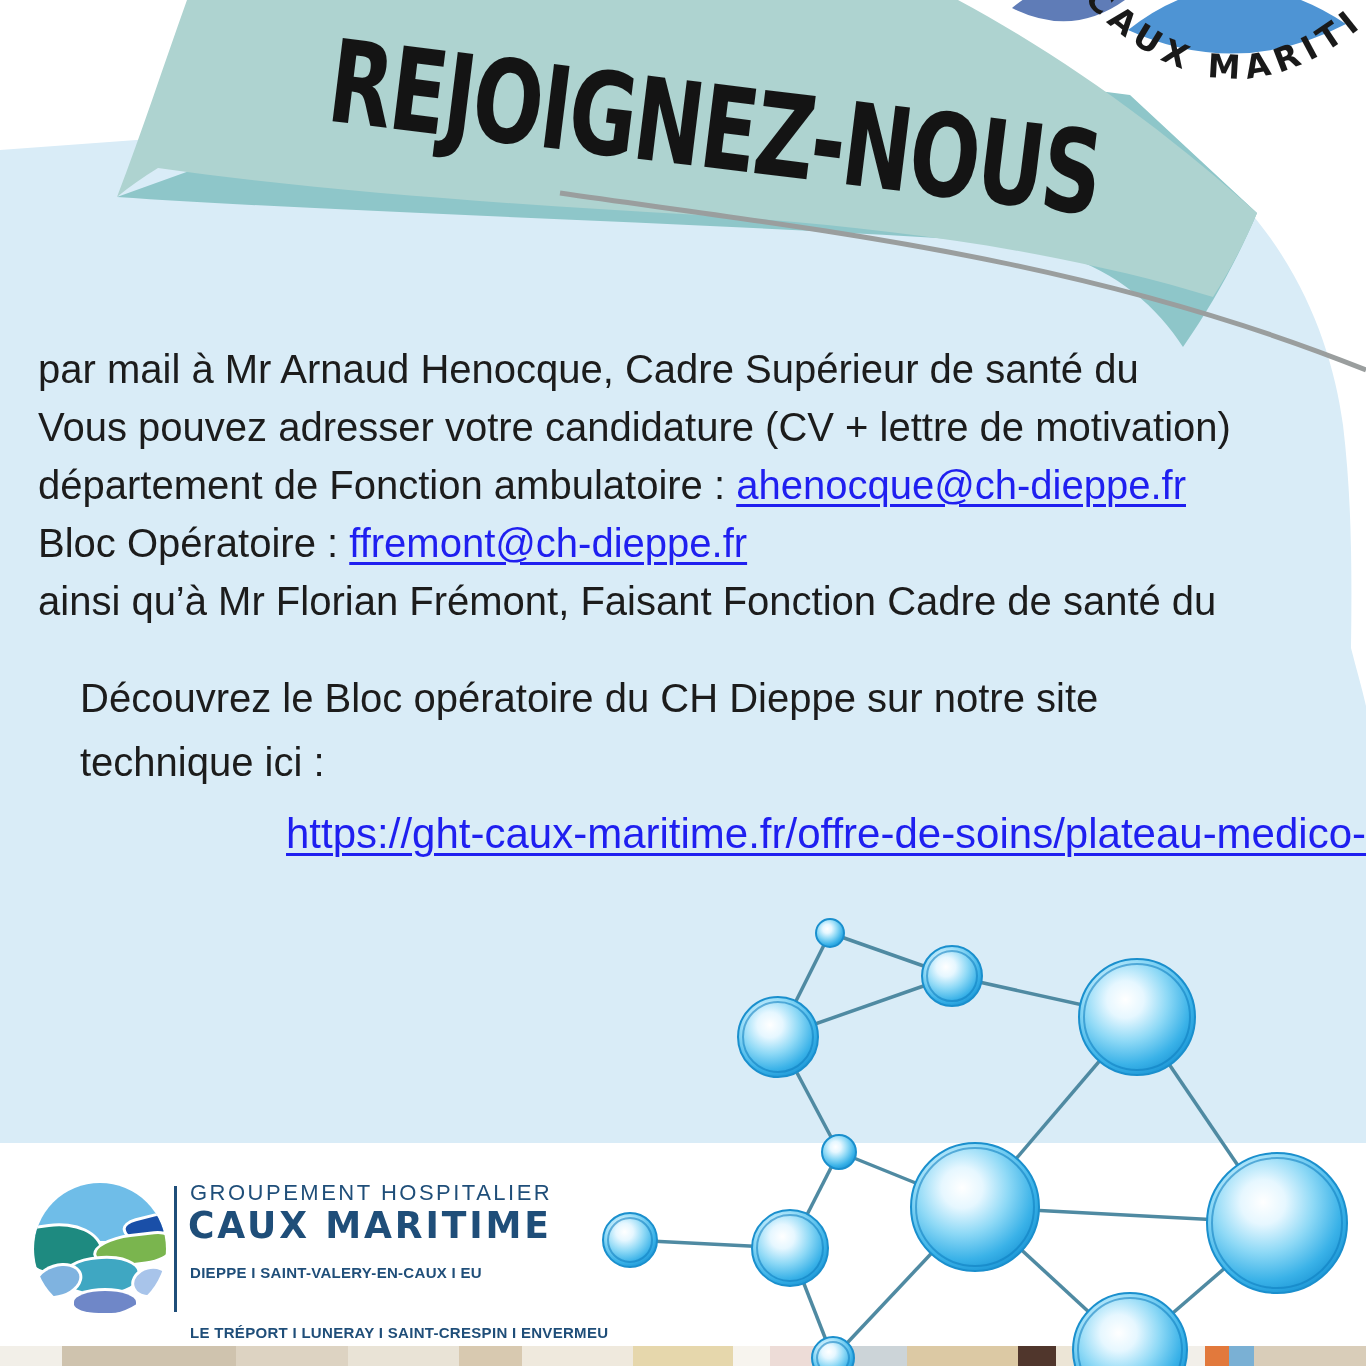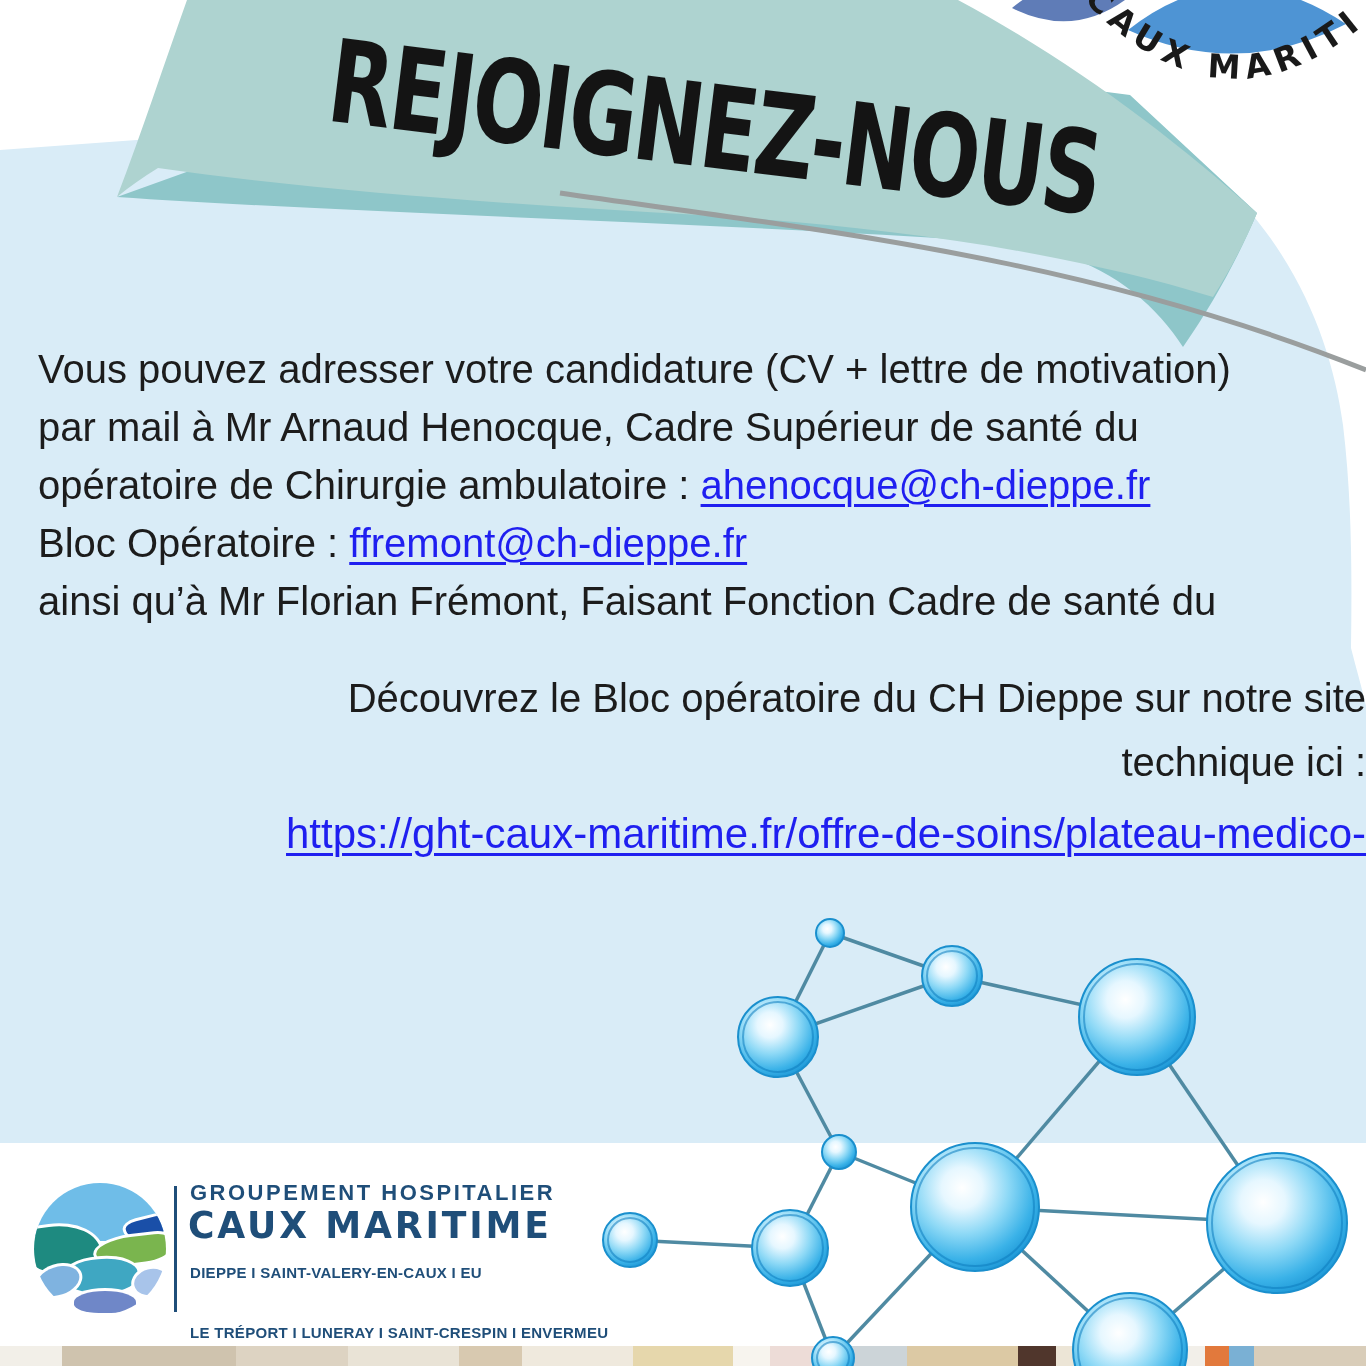--- a/index.html
+++ b/index.html
@@ -22,42 +22,42 @@
   }
 
   .intro{position:absolute;z-index:3;left:38px;top:340px;font-size:40px;line-height:58px;color:var(--text-black,#1c1c1c)}
   .intro .line{white-space:nowrap;height:58px}
 
   a.email-link,a.url-link{
     color:var(--link-blue,#1f1ff0);text-decoration:underline;
     text-decoration-thickness:2.5px;text-underline-offset:5px;cursor:pointer;
   }
 
-  .discover{position:absolute;z-index:3;left:80px;width:1286px;top:666px;text-align:right;
+  .discover{position:absolute;z-index:3;left:80px;width:1286px;top:666px;text-align:left;
     font-size:40px;line-height:64px;color:var(--text-black,#1c1c1c)}
   .discover .line{white-space:nowrap}
 
   .site-link{position:absolute;z-index:3;left:80px;width:1286px;top:800px;text-align:right;
     font-size:42px;line-height:67px}
   .site-link .line{white-space:nowrap}
 
   
   .logo-circle{position:absolute;z-index:3;left:34px;top:1183px;width:132px;height:132px;
     border-radius:50%;overflow:hidden;background:#fff}
   .logo-circle .blob{position:absolute;box-shadow:0 0 0 3px #fff}
   .b-sky{left:-4px;top:-4px;width:140px;height:62px;background:#6fbde8;border-radius:0 0 30% 20%}
   .b-teal-land{left:-6px;top:42px;width:72px;height:46px;background:#1e8a80;border-radius:10% 80% 40% 50%;transform:rotate(-8deg)}
   .b-navy{left:92px;top:36px;width:40px;height:18px;background:#1a4fa8;border-radius:30% 20% 30% 60%;transform:rotate(-14deg)}
   .b-green{left:62px;top:54px;width:72px;height:26px;background:#7ab54e;border-radius:60% 20% 40% 60%;transform:rotate(-7deg)}
   .b-water{left:30px;top:76px;width:74px;height:34px;background:#3fa7c2;border-radius:50% 50% 45% 55%;transform:rotate(-4deg)}
   .b-lblue{left:2px;top:84px;width:44px;height:28px;background:#7fb3e0;border-radius:50%;transform:rotate(-18deg)}
   .b-pale{left:100px;top:86px;width:34px;height:26px;background:#a8c4ea;border-radius:50%;transform:rotate(-14deg)}
   .b-peri{left:40px;top:108px;width:62px;height:22px;background:#6f87c8;border-radius:50% 50% 40% 40%}
   .logo-sep{position:absolute;z-index:3;left:174px;top:1186px;width:3px;height:126px;background:var(--logo-navy,#1f4e79)}
-  .logo-name1{position:absolute;z-index:3;left:190px;top:1180px;font-weight:bold;font-size:22px;
+  .logo-name1{position:absolute;z-index:3;left:190px;top:1180px;font-weight:normal;font-size:22px;
     letter-spacing:2.5px;color:var(--logo-navy,#1f4e79);white-space:nowrap}
   .logo-name2{position:absolute;z-index:3;left:188px;top:1203px;font-family:"DejaVu Sans",sans-serif;
     font-weight:bold;font-size:38px;letter-spacing:3px;color:var(--logo-navy,#1f4e79);
     transform:scaleX(.95);transform-origin:left top;white-space:nowrap}
   .logo-cities1,.logo-cities2{position:absolute;z-index:3;left:190px;font-weight:bold;font-size:15px;
     letter-spacing:.3px;color:var(--logo-navy,#1f4e79);white-space:nowrap}
   .logo-cities1{top:1264px}
   .logo-cities2{top:1324px}
 </style>
 </head>
@@ -143,23 +143,23 @@
     <circle cx="1277" cy="1223" r="65" fill="none" stroke="rgba(13,123,190,0.55)" stroke-width="2"></circle>
     <circle cx="1130" cy="1350" r="57" fill="url(#sphGrad)" stroke="#1a8fcd" stroke-width="2"></circle>
     <circle cx="1130" cy="1350" r="52" fill="none" stroke="rgba(13,123,190,0.55)" stroke-width="2"></circle>
     <circle cx="833" cy="1358" r="21" fill="url(#sphGrad)" stroke="#1a8fcd" stroke-width="2"></circle>
     <circle cx="833" cy="1358" r="16" fill="none" stroke="rgba(13,123,190,0.55)" stroke-width="2"></circle>
   </svg>
 
 <h1 class="headline">REJOIGNEZ-NOUS</h1>
 
 <div class="intro">
+    <div class="line"><span>par mail à Mr Arnaud Henocque, Cadre Supérieur de santé du</span></div>
     <div class="line"><span>Vous pouvez adresser votre candidature (CV + lettre de motivation)</span></div>
-    <div class="line"><span>par mail à Mr Arnaud Henocque, Cadre Supérieur de santé du</span></div>
-    <div class="line"><span>opératoire de Chirurgie ambulatoire : </span><a class="email-link">ahenocque@ch-dieppe.fr</a></div>
+    <div class="line"><span>département de Fonction ambulatoire : </span><a class="email-link">ahenocque@ch-dieppe.fr</a></div>
     <div class="line"><span>Bloc Opératoire : </span><a class="email-link">ffremont@ch-dieppe.fr</a></div>
     <div class="line"><span>ainsi qu’à Mr Florian Frémont, Faisant Fonction Cadre de santé du</span></div>
   </div>
 
 <div class="discover">
     <div class="line">Découvrez le Bloc opératoire du CH Dieppe sur notre site</div>
     <div class="line">technique ici :</div>
   </div>
 
 <div class="site-link">

